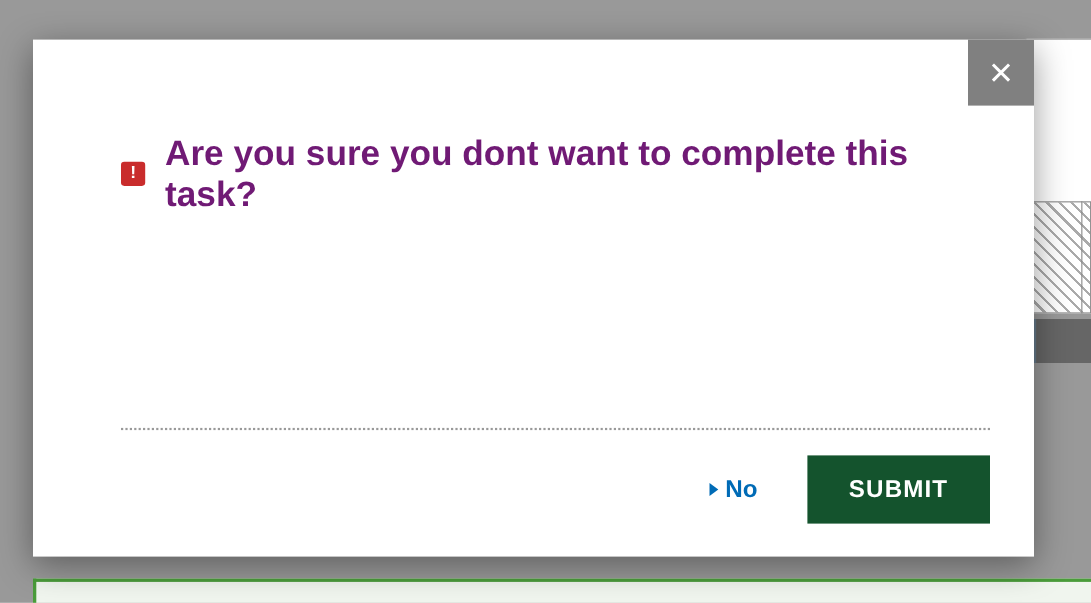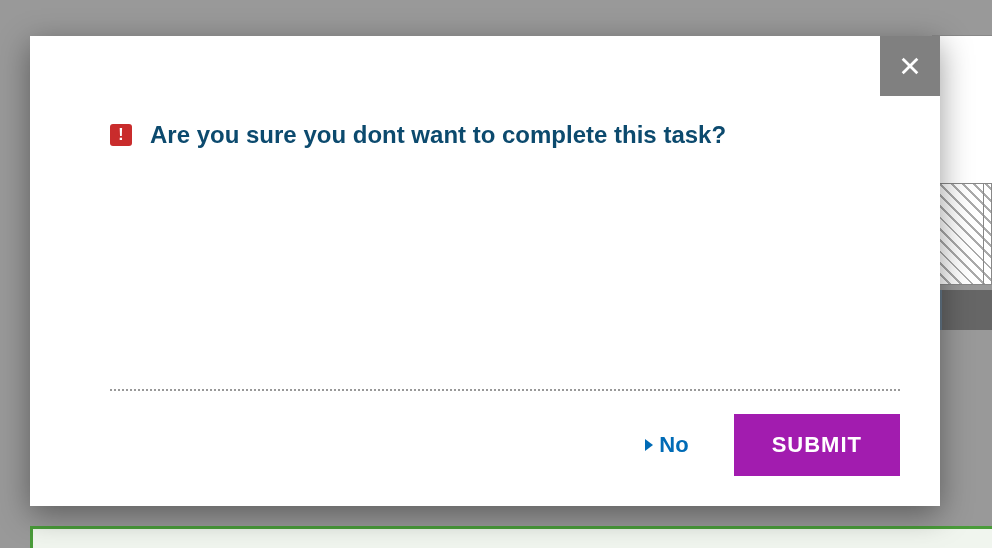--- a/index.html
+++ b/index.html
@@ -162,23 +162,23 @@
     }
     
     .alert-icon-inner {
       color: #fff;
       font-weight: bold;
       font-size: 16px;
       line-height: 1;
     }
     
     .dialog-title {
-      font-size: 24px;
-      font-weight: bold;
-      color: #0c4a6e;
+      font-size: 32px;
+      font-weight: bold;
+      color: #701a75;
     }
     
     .dialog-divider {
       position: absolute;
       left: 80px;
       right: 40px;
       bottom: 115px;
       height: 1px;
       border-top: 2px dotted #999;
     }
@@ -205,21 +205,21 @@
     
     .no-link-arrow {
       width: 0;
       height: 0;
       border-top: 6px solid transparent;
       border-bottom: 6px solid transparent;
       border-left: 8px solid #006bb6;
     }
     
     .submit-button {
-      background: #a21caf;
+      background: #14532d;
       color: #fff;
       font-size: 22px;
       font-weight: bold;
       letter-spacing: 1px;
       padding: 18px 38px;
       border: none;
       cursor: pointer;
     }
   </style>
 </head>

